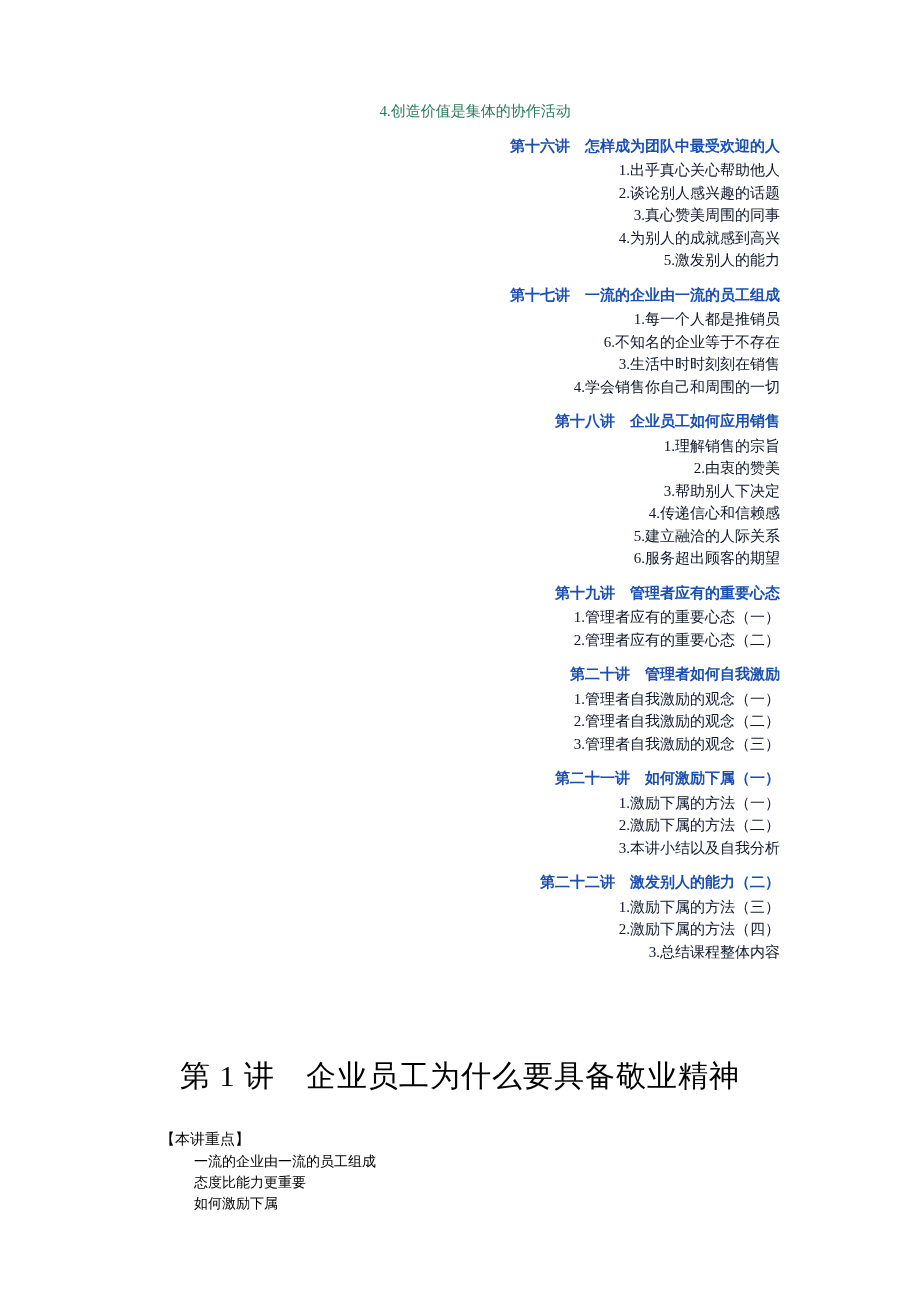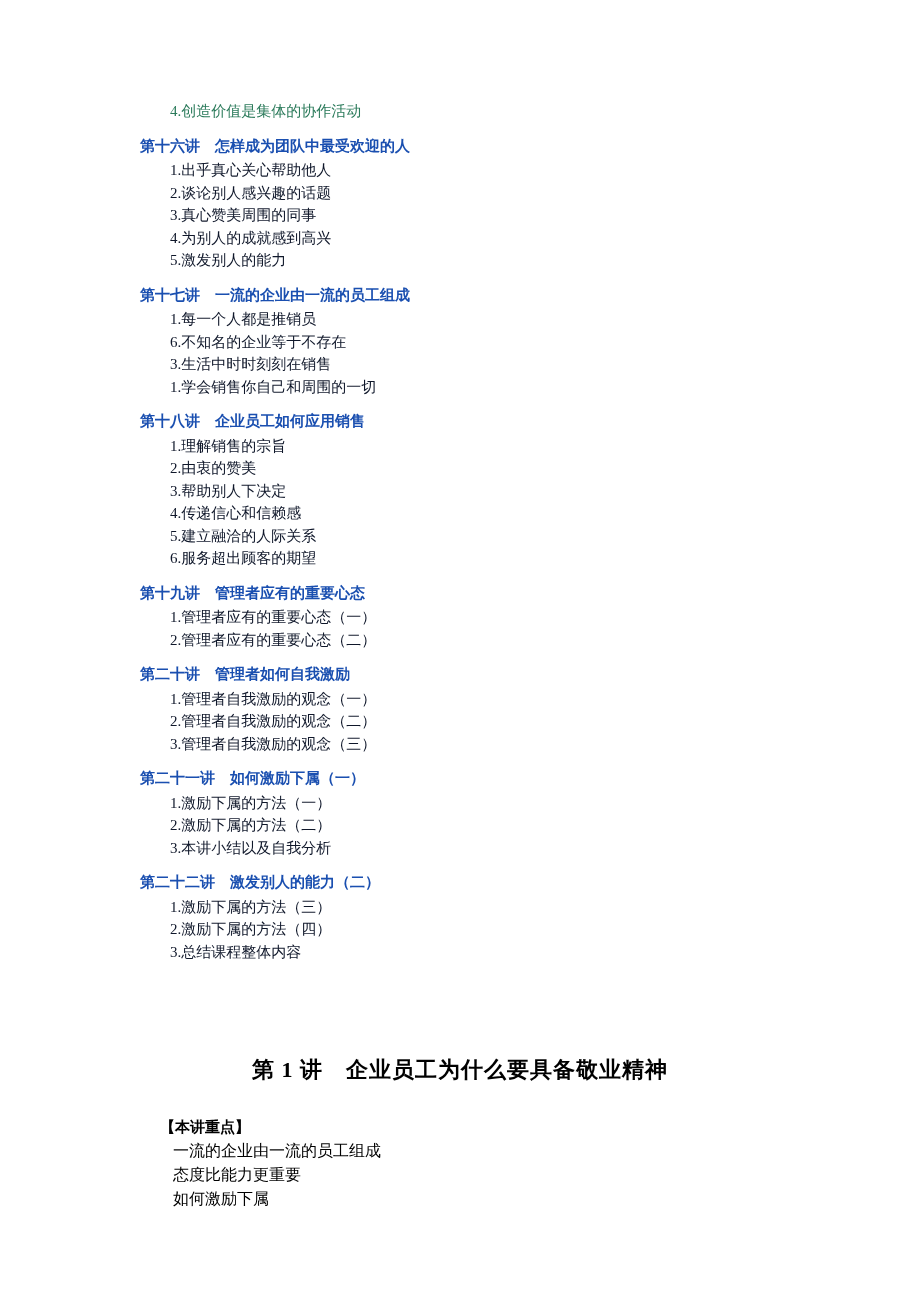--- a/index.html
+++ b/index.html
@@ -10,48 +10,50 @@
     background: #fff;
     margin: 0;
     padding: 100px 140px 80px 140px;
     width: 920px;
     box-sizing: border-box;
   }
   .orphan-item {
     color: #2a7a5a;
     margin-left: 30px;
     margin-bottom: 12px;
+    text-align: center;
   }
   .section {
     margin-bottom: 12px;
+    text-align: right;
   }
   .section-title {
     color: #1a4fb0;
     font-weight: bold;
     margin-bottom: 2px;
   }
   .item {
     color: #0f172a;
     margin-left: 30px;
   }
   .lecture-heading {
     text-align: center;
-    font-size: 22px;
-    font-weight: bold;
+    font-size: 30px;
+    font-weight: normal;
     margin-top: 90px;
     margin-bottom: 30px;
     letter-spacing: 1px;
   }
   .keypoints-label {
-    font-weight: bold;
+    font-weight: normal;
     margin-left: 20px;
   }
   .keypoint {
-    margin-left: 33px;
-    font-size: 16px;
+    margin-left: 54px;
+    font-size: 14px;
   }
 </style>
 </head>
 <body>
 
 <div class="orphan-item">4.创造价值是集体的协作活动</div>
 
 <div id="sections-container">
     <div class="section">
       <div class="section-title">第十六讲　怎样成为团队中最受欢迎的人</div>
@@ -59,21 +61,21 @@
       <div class="item">2.谈论别人感兴趣的话题</div>
       <div class="item">3.真心赞美周围的同事</div>
       <div class="item">4.为别人的成就感到高兴</div>
       <div class="item">5.激发别人的能力</div>
     </div>
     <div class="section">
       <div class="section-title">第十七讲　一流的企业由一流的员工组成</div>
       <div class="item">1.每一个人都是推销员</div>
       <div class="item">6.不知名的企业等于不存在</div>
       <div class="item">3.生活中时时刻刻在销售</div>
-      <div class="item">1.学会销售你自己和周围的一切</div>
+      <div class="item">4.学会销售你自己和周围的一切</div>
     </div>
     <div class="section">
       <div class="section-title">第十八讲　企业员工如何应用销售</div>
       <div class="item">1.理解销售的宗旨</div>
       <div class="item">2.由衷的赞美</div>
       <div class="item">3.帮助别人下决定</div>
       <div class="item">4.传递信心和信赖感</div>
       <div class="item">5.建立融洽的人际关系</div>
       <div class="item">6.服务超出顾客的期望</div>
     </div>

